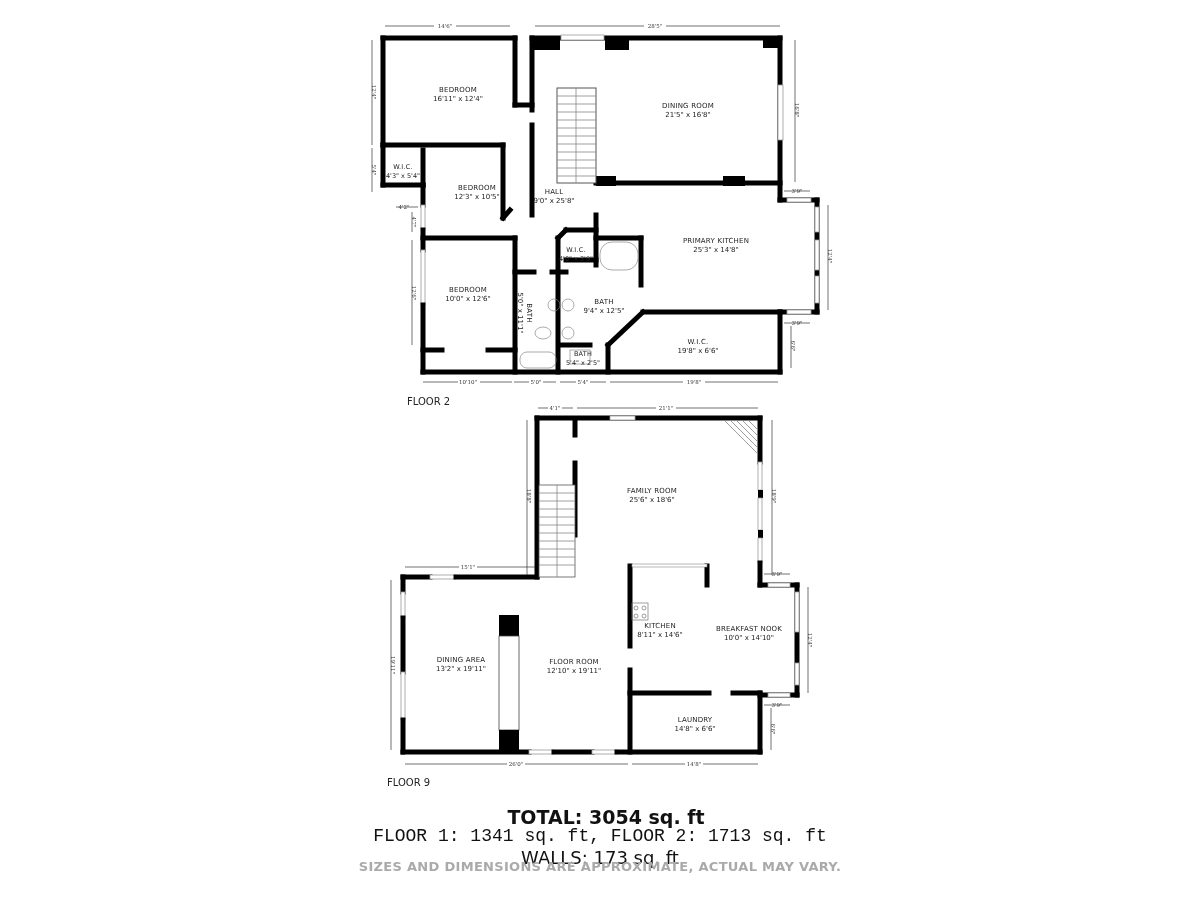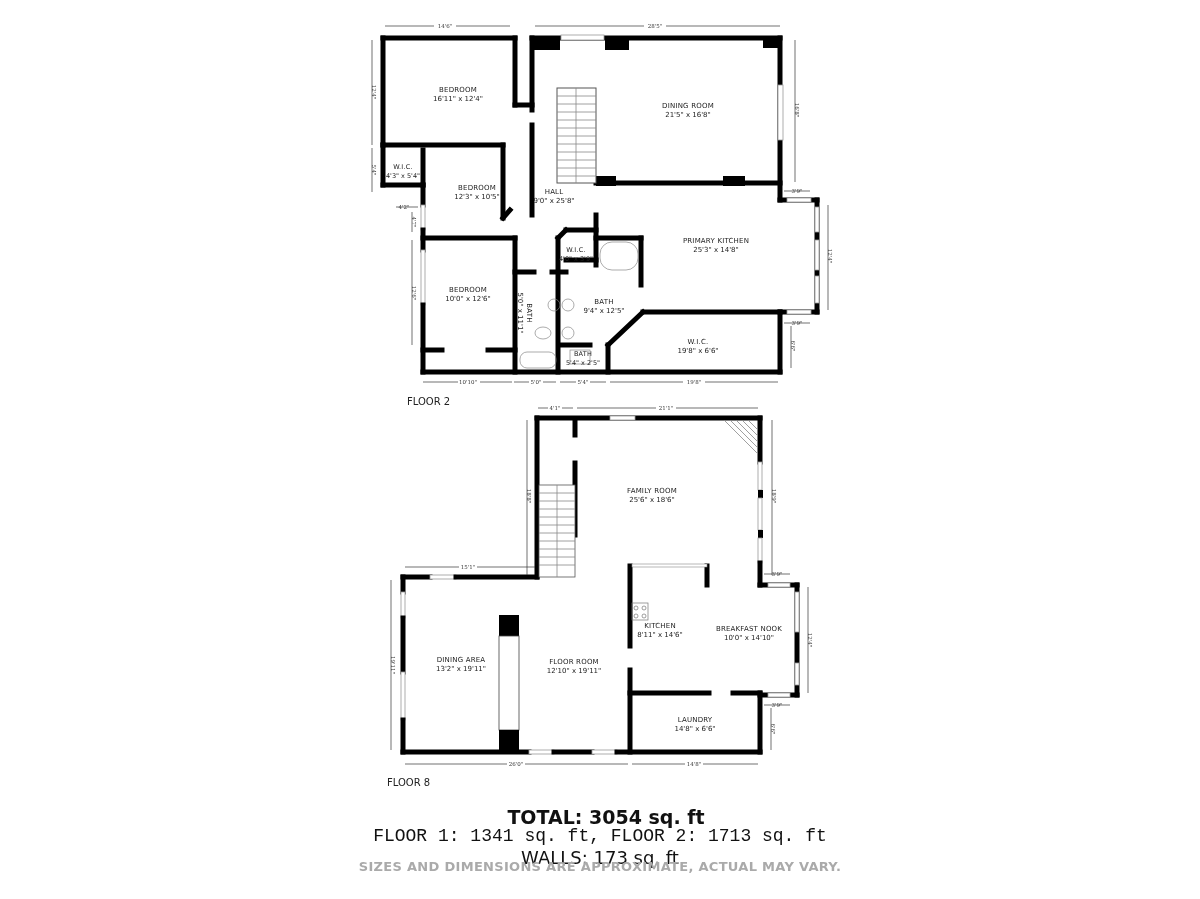--- a/index.html
+++ b/index.html
@@ -288,18 +288,18 @@
 <div class="floor-label" style="left:407px;top:396px">FLOOR 2</div>
 
 <div>
   <div class="room" style="left:652px;top:487px"><span class="nm">FAMILY ROOM</span><span>25'6" x 18'6"</span></div>
   <div class="room" style="left:660px;top:622px"><span class="nm">KITCHEN</span><span>8'11" x 14'6"</span></div>
   <div class="room" style="left:749px;top:625px"><span class="nm">BREAKFAST NOOK</span><span>10'0" x 14'10"</span></div>
   <div class="room" style="left:461px;top:656px"><span class="nm">DINING AREA</span><span>13'2" x 19'11"</span></div>
   <div class="room" style="left:574px;top:658px"><span class="nm">FLOOR ROOM</span><span>12'10" x 19'11"</span></div>
   <div class="room" style="left:695px;top:716px"><span class="nm">LAUNDRY</span><span>14'8" x 6'6"</span></div>
 </div>
-<div class="floor-label" style="left:387px;top:777px">FLOOR 8</div>
+<div class="floor-label" style="left:387px;top:777px">FLOOR 9</div>
 
 <div class="summary total">TOTAL: 3054 sq. ft</div>
 <div class="summary floors">FLOOR 1: 1341 sq. ft, FLOOR 2: 1713 sq. ft</div>
 <div class="summary walls">WALLS: 173 sq. ft</div>
 <div class="summary disclaimer">SIZES AND DIMENSIONS ARE APPROXIMATE, ACTUAL MAY VARY.</div>
 
 </body></html>

